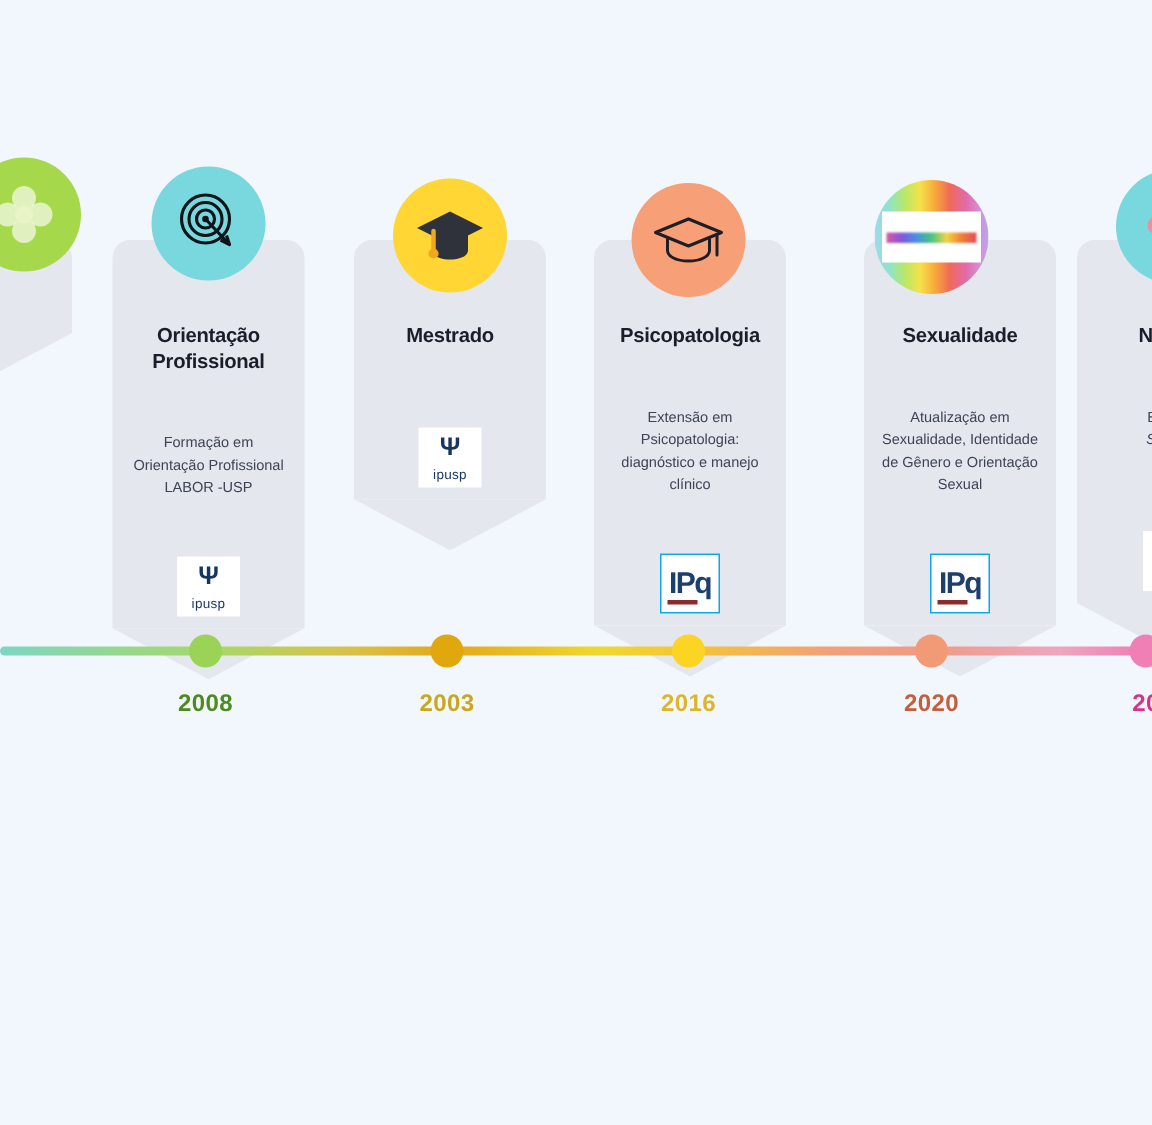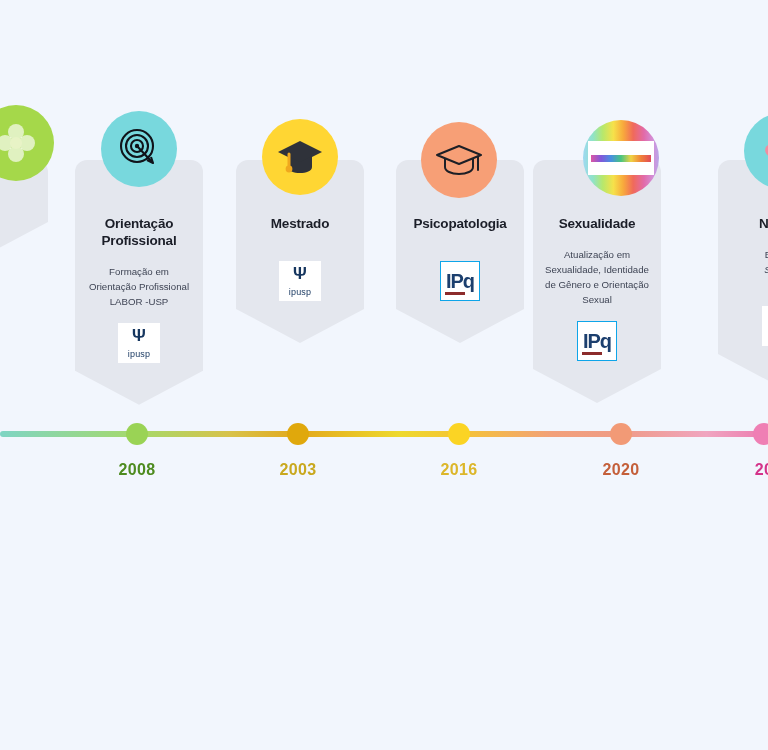--- a/index.html
+++ b/index.html
@@ -16,20 +16,21 @@
   .card{
     position:absolute;
     width:128px;
     background:#e4e7ee;
     border-radius:12px 12px 0 0;
     box-sizing:border-box;
     padding:56px 8px 6px 8px;
     display:flex;
     flex-direction:column;
     align-items:center;
+    gap:24px;
   }
   .card .point{
     position:absolute;
     left:0;right:0;
     top:100%;
     height:34px;
     background:#e4e7ee;
     clip-path:polygon(0 0,100% 0,50% 100%);
   }
   .card-title{
@@ -130,29 +131,30 @@
         <div class="logo-wrap">
           <div class="logo-box logo-ipusp">
             <span class="glyph">Ψ</span>
             <span class="word">ipusp</span>
           </div>
         </div>
         <div class="point"></div>
       </div>
       <div class="card" style="left: 396px; top: 160px;">
         <div class="card-title">Psicopatologia</div>
+        <div class="card-desc">Extensão em<br>Psicopatologia:<br>diagnóstico e manejo<br>clínico</div>
         <div class="logo-wrap">
           <div class="logo-box logo-ipq">
             <span class="ip">IPq</span>
             <span class="bar"></span>
           </div>
         </div>
         <div class="point"></div>
       </div>
-      <div class="card" style="left: 533px; top: 160px;">
+      <div class="card" style="left: 576px; top: 160px;">
         <div class="card-title">Sexualidade</div>
         <div class="card-desc">Atualização em<br>Sexualidade, Identidade<br>de Gênero e Orientação<br>Sexual</div>
         <div class="logo-wrap">
           <div class="logo-box logo-ipq">
             <span class="ip">IPq</span>
             <span class="bar"></span>
           </div>
         </div>
         <div class="point"></div>
       </div>

